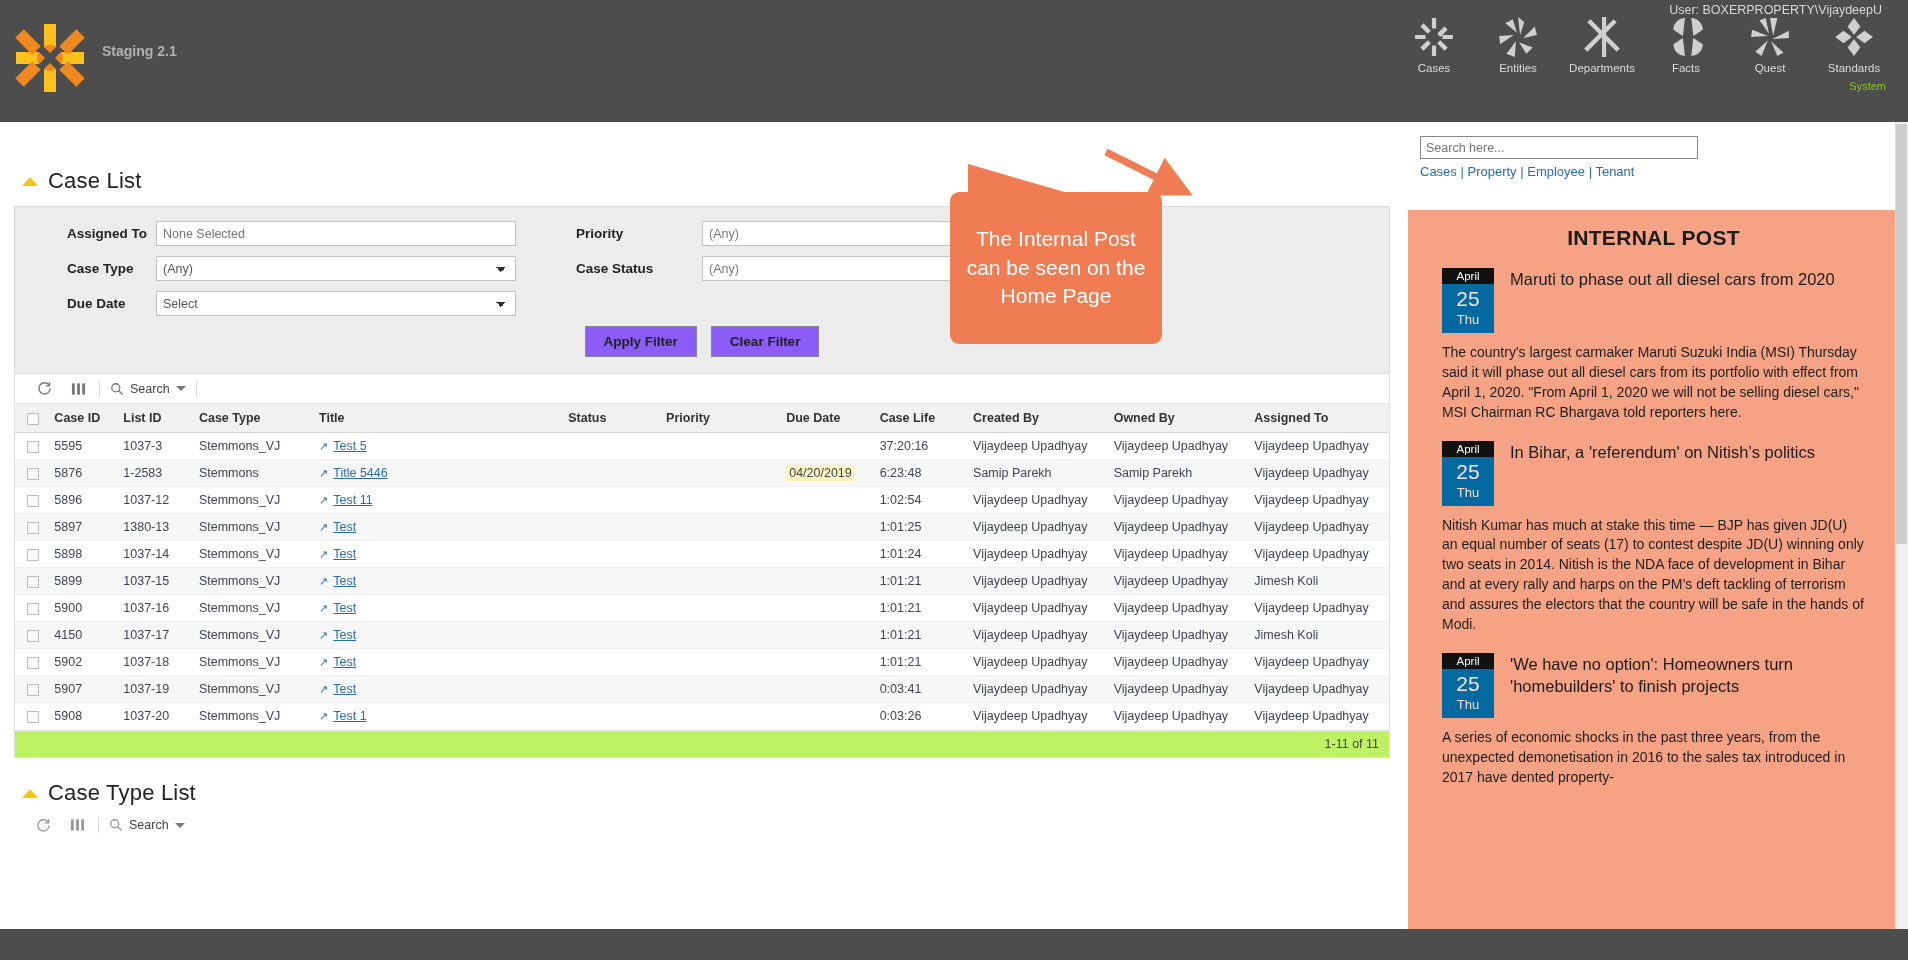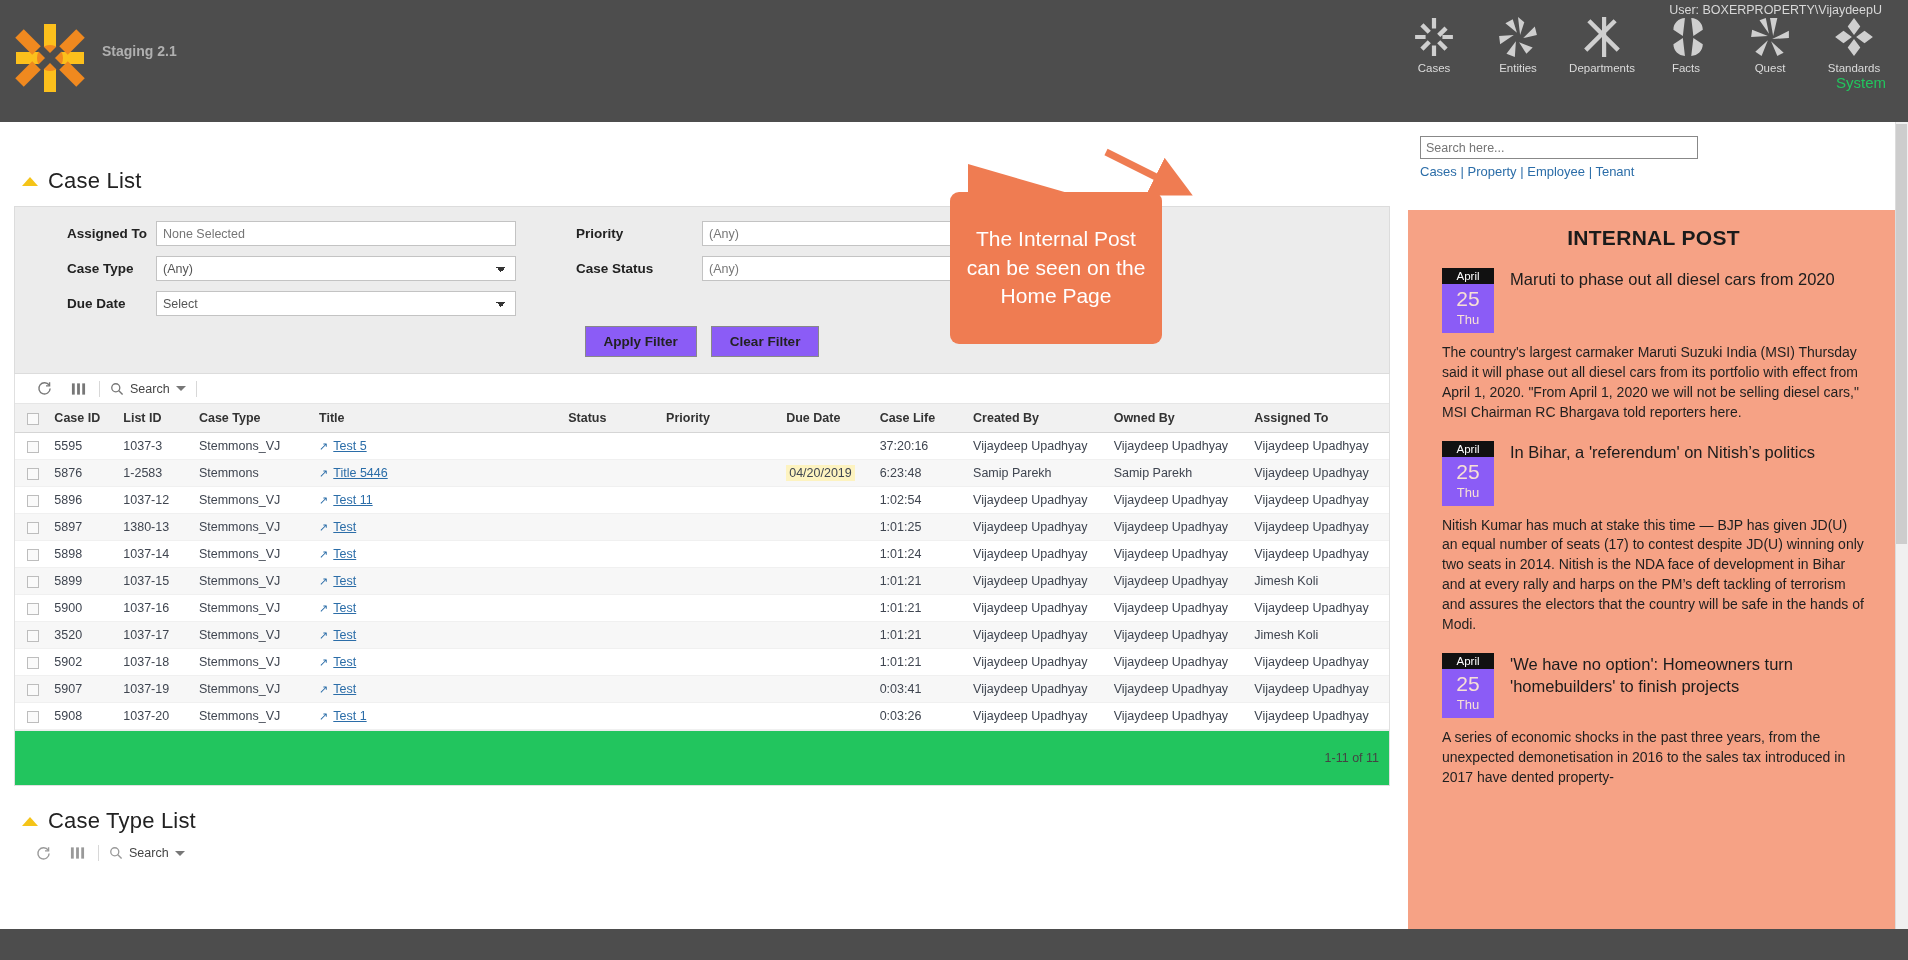--- a/index.html
+++ b/index.html
@@ -33,21 +33,21 @@
     position:absolute; right:12px; top:16px; display:flex; gap:0px;
   }
   .navicon{
     width:84px; text-align:center; cursor:pointer;
   }
   .navicon .glyph{ display:block; height:44px; }
   .navicon .lbl{
     display:block; color:#dcdcdc; font-size:11.5px; margin-top:2px;
   }
   .systemlink{
-    position:absolute; right:22px; top:74px; color:#22c55e; font-size:15px; cursor:pointer;
+    position:absolute; right:22px; top:80px; color:#84cc16; font-size:11px; cursor:pointer;
   }
   .hdr-scroll{
     position:absolute; right:0; top:0; width:13px; height:122px; background:#4d4d4d;
   }
 
   
   .main{
     position:absolute; left:0; top:122px; width:1404px; height:838px;
     background:#ffffff; overflow:hidden;
   }
@@ -132,22 +132,22 @@
   .c-prio{ width:108px; }
   .c-due{ width:84px; }
   .c-life{ width:84px; }
   .c-cre{ width:98px; }
   .c-own{ width:98px; }
   .c-asg{ width:120px; }
   .link{ color:#2b6da8; cursor:pointer;text-decoration:underline; }
   .extico{ color:#2b6da8; margin-right:5px; font-size:11px; }
   .hl-due{ background:#fdf3c0; padding:1px 3px; }
   .pager{
-    text-align:right; font-size:12.5px; color:#444; padding:20px 10px;
-    background:#22c55e; border-top:1px solid #ececec;
+    text-align:right; font-size:12.5px; color:#444; padding:6px 10px;
+    background:#bef264; border-top:1px solid #ececec;
   }
 
   .sec2{ margin-top:22px; }
   .gtoolbar2{
     margin:6px 14px 0 14px; height:26px; display:flex; align-items:center; padding-left:12px;
   }
 
   
   .rightpanel{
     position:absolute; left:1404px; top:122px; width:504px; height:838px;
@@ -166,21 +166,21 @@
     position:absolute; left:4px; top:88px; width:487px; height:750px;
     background:#f6a285; padding:10px 30px 0 34px; overflow:hidden;
   }
   .post-hd{
     text-align:center; font-size:21px; color:#1b1b1b; font-weight:bold;
     letter-spacing:.3px; margin:6px 0 18px 0;
   }
   .post{ display:block; margin-bottom:18px; }
   .post-top{ display:flex; gap:16px; align-items:flex-start; }
   .datebox{
-    width:52px; flex:0 0 52px; text-align:center; background:#8b5cf6; color:#f6dcd1;
+    width:52px; flex:0 0 52px; text-align:center; background:#0369a1; color:#f6dcd1;
     padding-bottom:6px;
   }
   .datebox .mo{ display:block; background:#111; color:#fff; font-size:11.5px; padding:2px 0; }
   .datebox .dd{ display:block; font-size:21px; padding:3px 0 1px 0; color:#f7e0d5; }
   .datebox .wd{ display:block; font-size:13px; color:#f7e0d5; }
   .post-title{ font-size:16.5px; color:#1c1c1c; line-height:1.35; }
   .post-body{ margin-top:10px; font-size:14px; color:#1f1f1f; line-height:1.42; }
 
   .rp-scroll{
     position:absolute; right:0; top:0; width:13px; height:838px; background:#f0f0f0;
@@ -474,21 +474,21 @@
               <td class="c-status"></td>
               <td class="c-prio"></td>
               <td class="c-due"></td>
               <td class="c-life">1:01:21</td>
               <td class="c-cre">Vijaydeep Upadhyay</td>
               <td class="c-own">Vijaydeep Upadhyay</td>
               <td class="c-asg">Vijaydeep Upadhyay</td>
             </tr>
             <tr>
               <td class="c-chk"><span class="cb"></span></td>
-              <td class="c-id">3520</td>
+              <td class="c-id">4150</td>
               <td class="c-lid">1037-17</td>
               <td class="c-type">Stemmons_VJ</td>
               <td class="c-title"><span class="extico">↗</span><span class="link">Test</span></td>
               <td class="c-status"></td>
               <td class="c-prio"></td>
               <td class="c-due"></td>
               <td class="c-life">1:01:21</td>
               <td class="c-cre">Vijaydeep Upadhyay</td>
               <td class="c-own">Vijaydeep Upadhyay</td>
               <td class="c-asg">Jimesh Koli</td>

